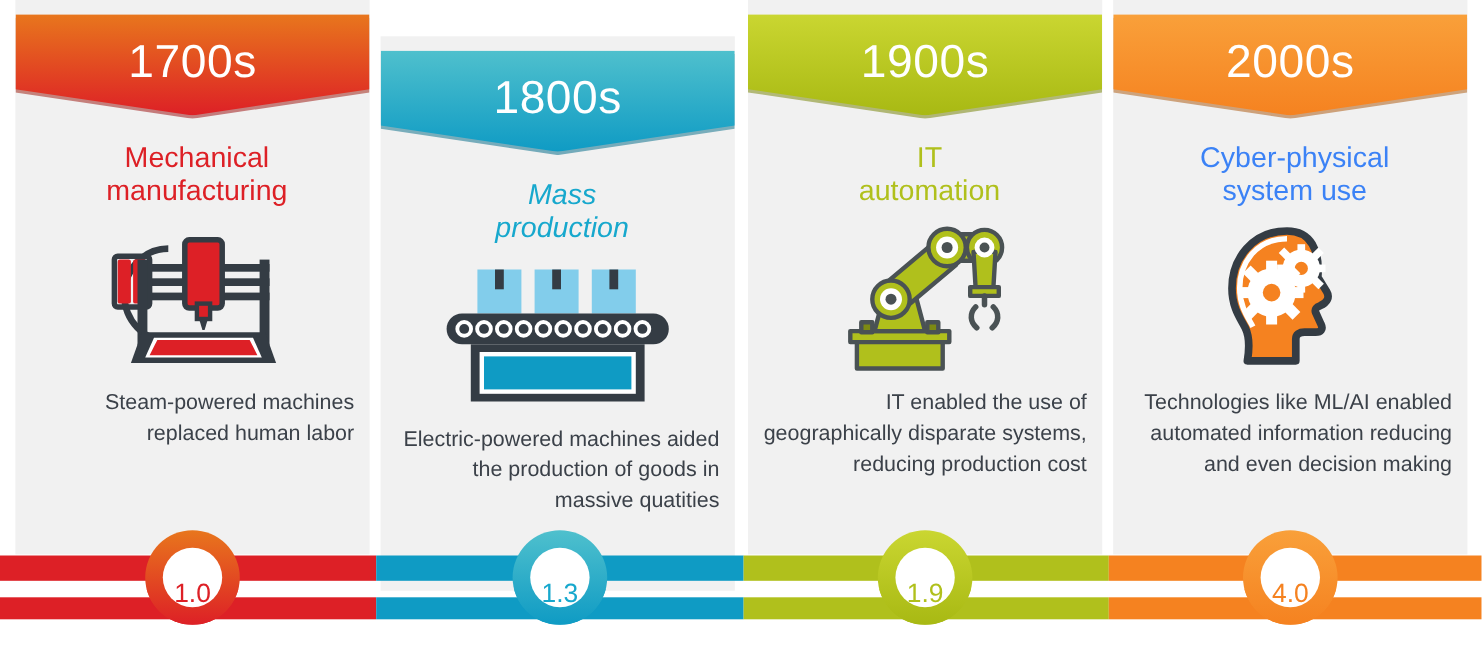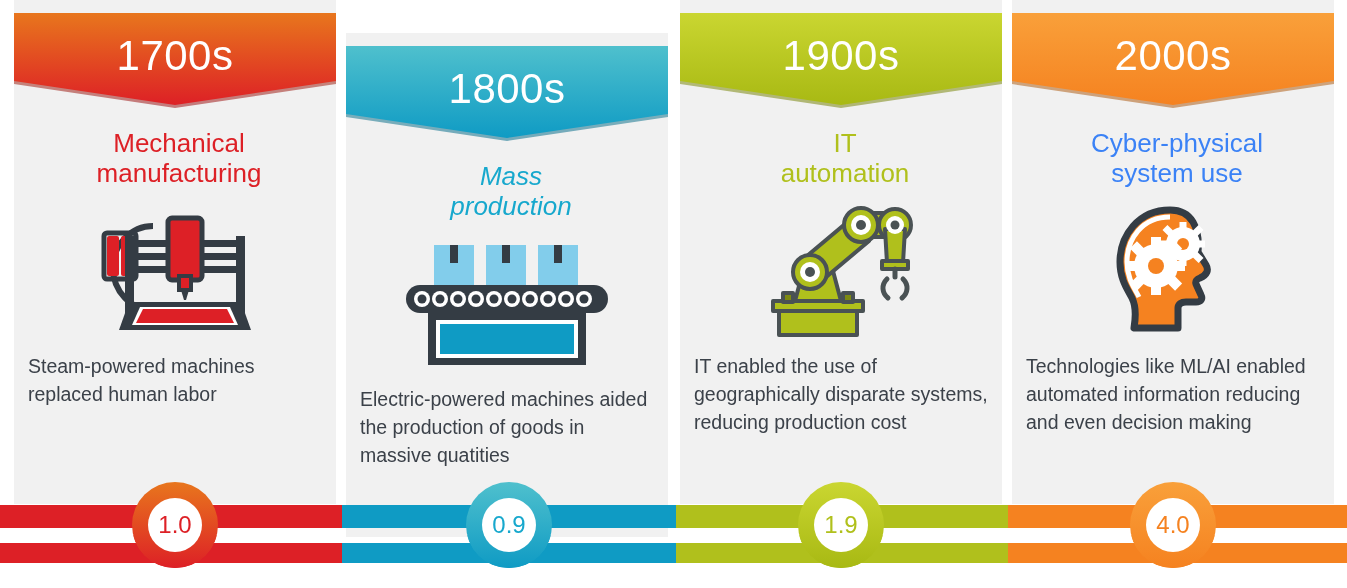--- a/index.html
+++ b/index.html
@@ -84,21 +84,21 @@
     display: flex;
     align-items: center;
     justify-content: center;
   }
   .icon-wrap svg { display:block; }
 
   .desc {
     position: absolute;
     left: 14px; right: 14px;
     top: 352px;
-    text-align: left;
+    text-align: right;
     font-size: 19.5px;
     line-height: 28px;
     color: #3b4149;
   }
 
   
   .bar {
     position: absolute;
     height: 23px;
   }
@@ -113,21 +113,21 @@
     top: 482px;
     display: flex;
     align-items: center;
     justify-content: center;
   }
   .ring-inner {
     width: 54px; height: 54px;
     border-radius: 50%;
     background: #ffffff;
     display: flex;
-    align-items: center;
+    align-items: flex-end;
     justify-content: center;
     font-size: 24px;
     line-height: 1;
   }
   
   .ring-arc {
     position: absolute;
     top: 482px;
     width: 86px; height: 86px;
     border-radius: 50%;
@@ -380,21 +380,21 @@
     <div class="ring-arc-hole"></div>
   </div>
 
   <div class="ring" style="left:132px; background:linear-gradient(180deg,#e8761d 0%,#dd2026 100%);">
     <div class="ring-inner" style="color:#dd2026;">
       <span>1.0</span>
     </div>
   </div>
   <div class="ring" style="left:466px; background:linear-gradient(180deg,#4fc0cd 0%,#0f9bc4 100%);">
     <div class="ring-inner" style="color:#17a8cd;">
-      <span>0.9</span>
+      <span>1.3</span>
     </div>
   </div>
   <div class="ring" style="left:798px; background:linear-gradient(180deg,#cad631 0%,#a8b913 100%);">
     <div class="ring-inner" style="color:#b0c01c;">
       <span>1.9</span>
     </div>
   </div>
   <div class="ring" style="left:1130px; background:linear-gradient(180deg,#f9a03a 0%,#f58220 100%);">
     <div class="ring-inner" style="color:#f58220;">
       <span>4.0</span>

